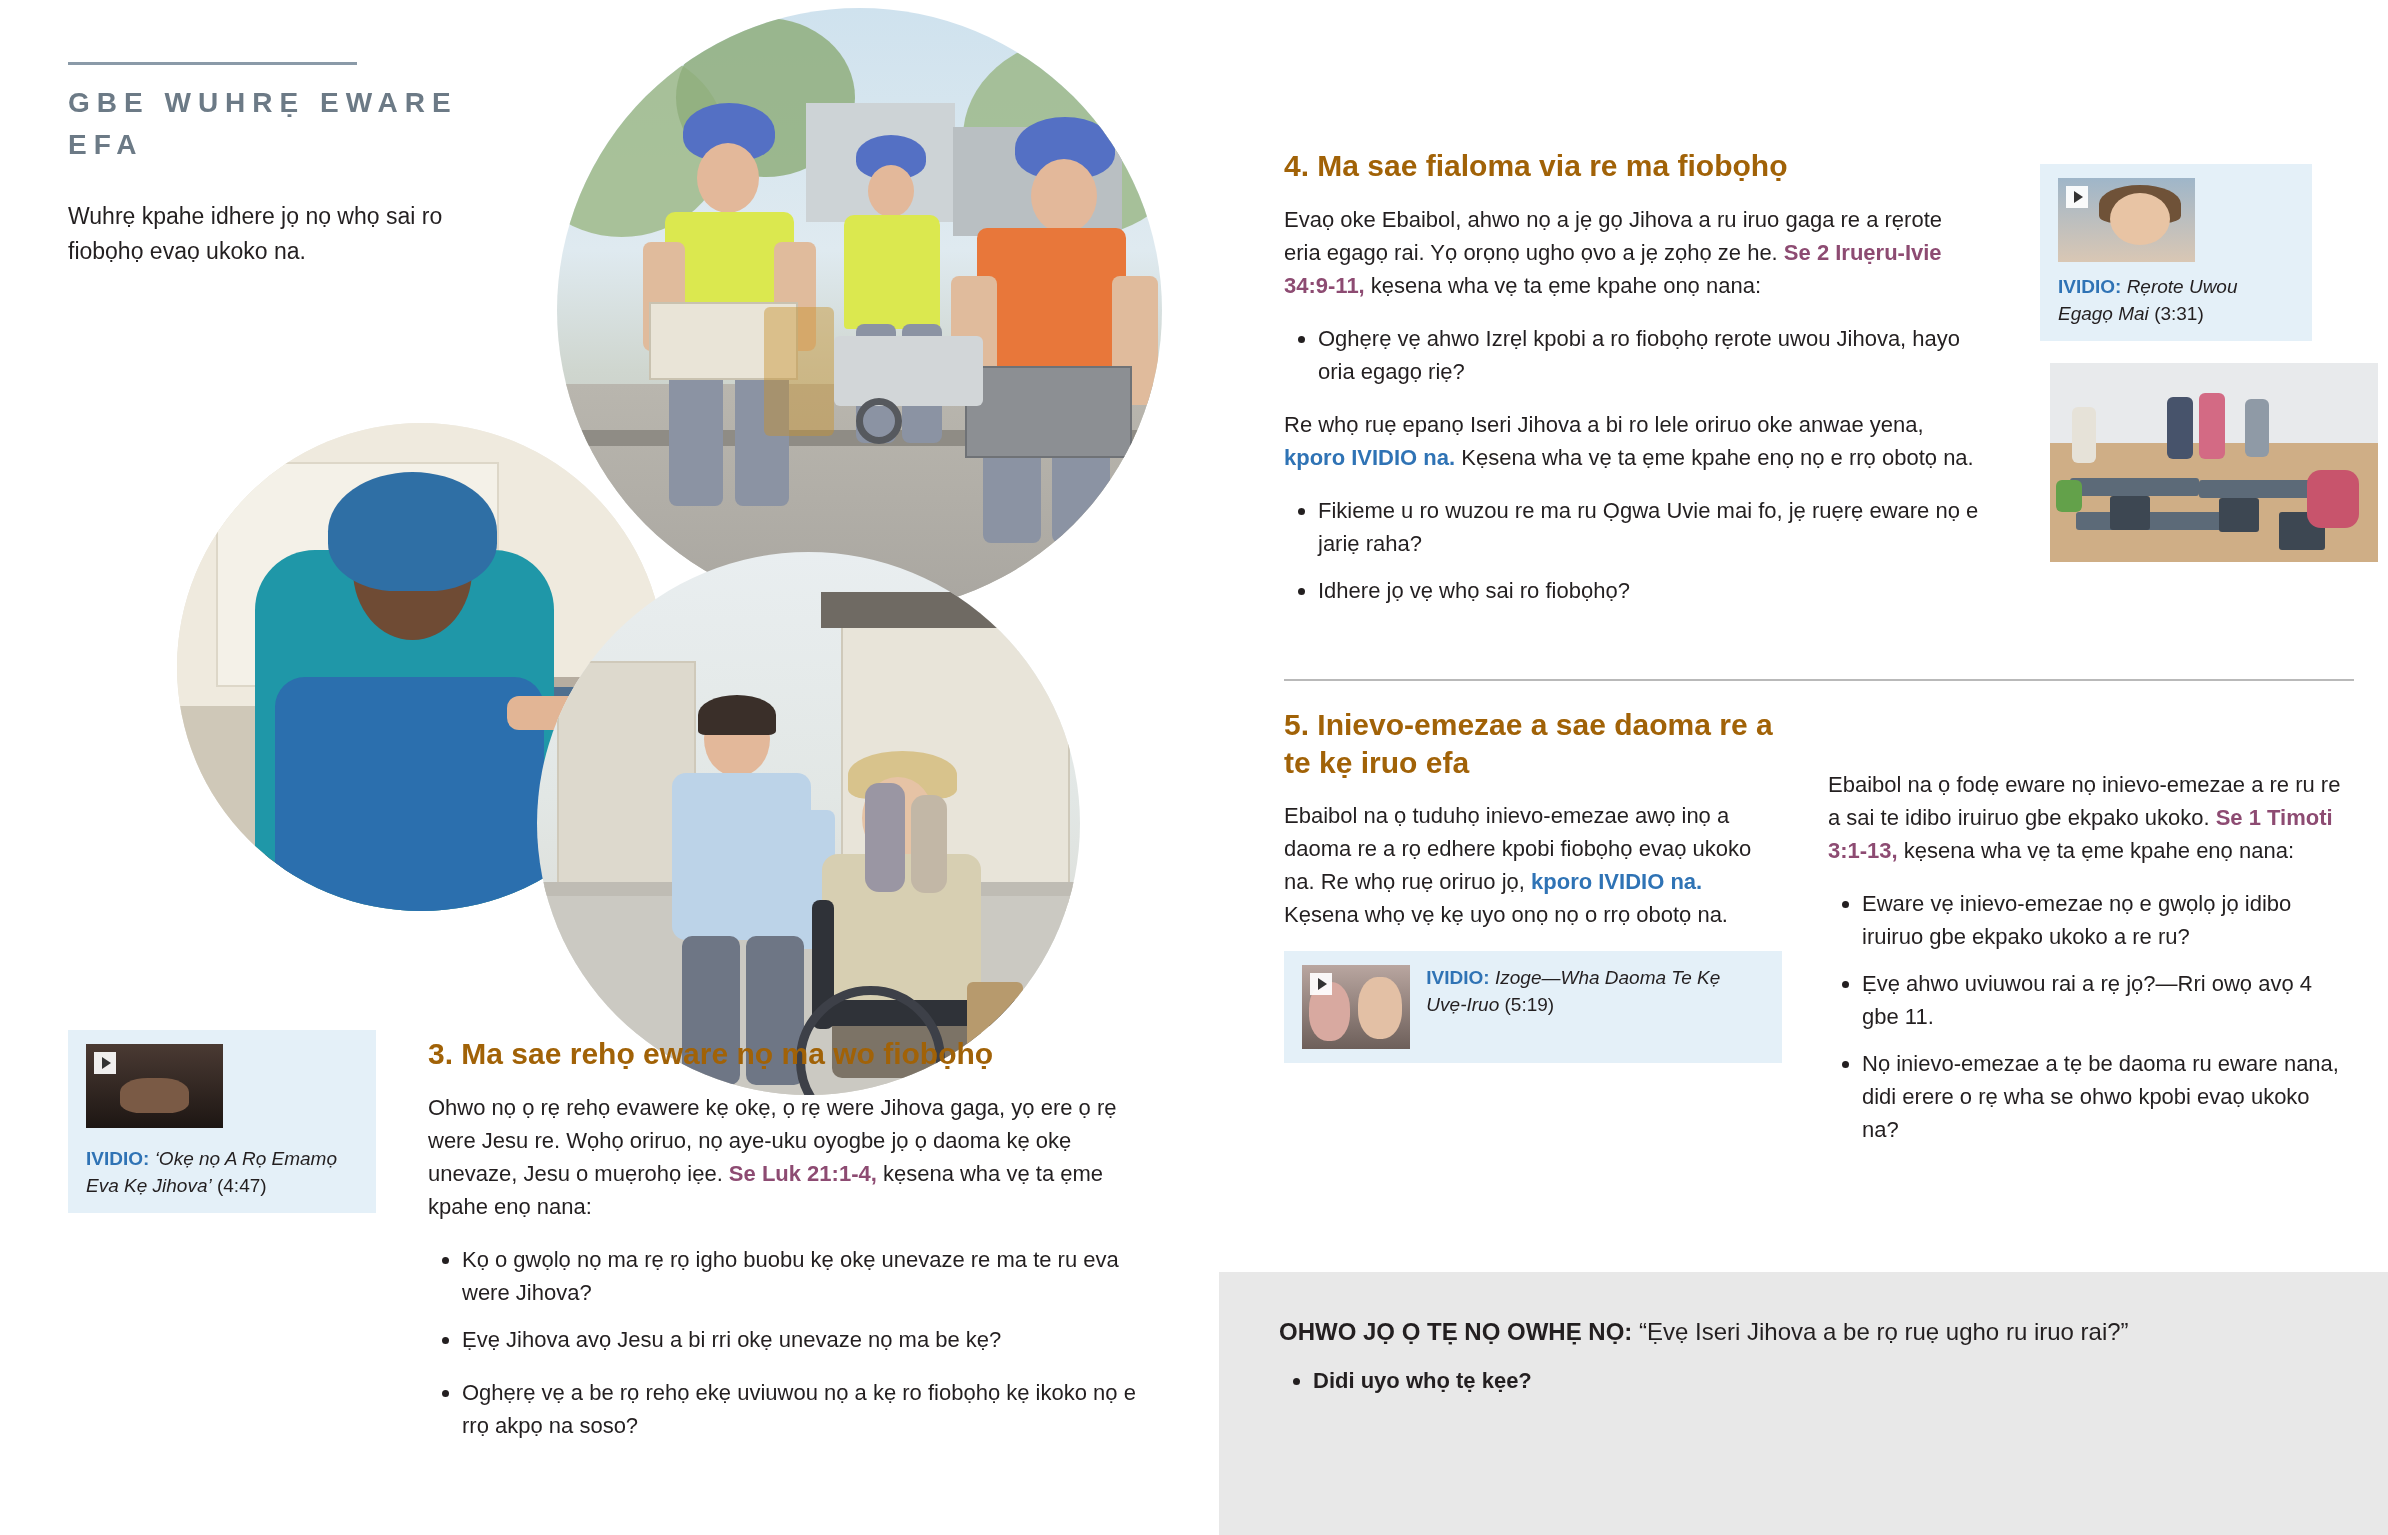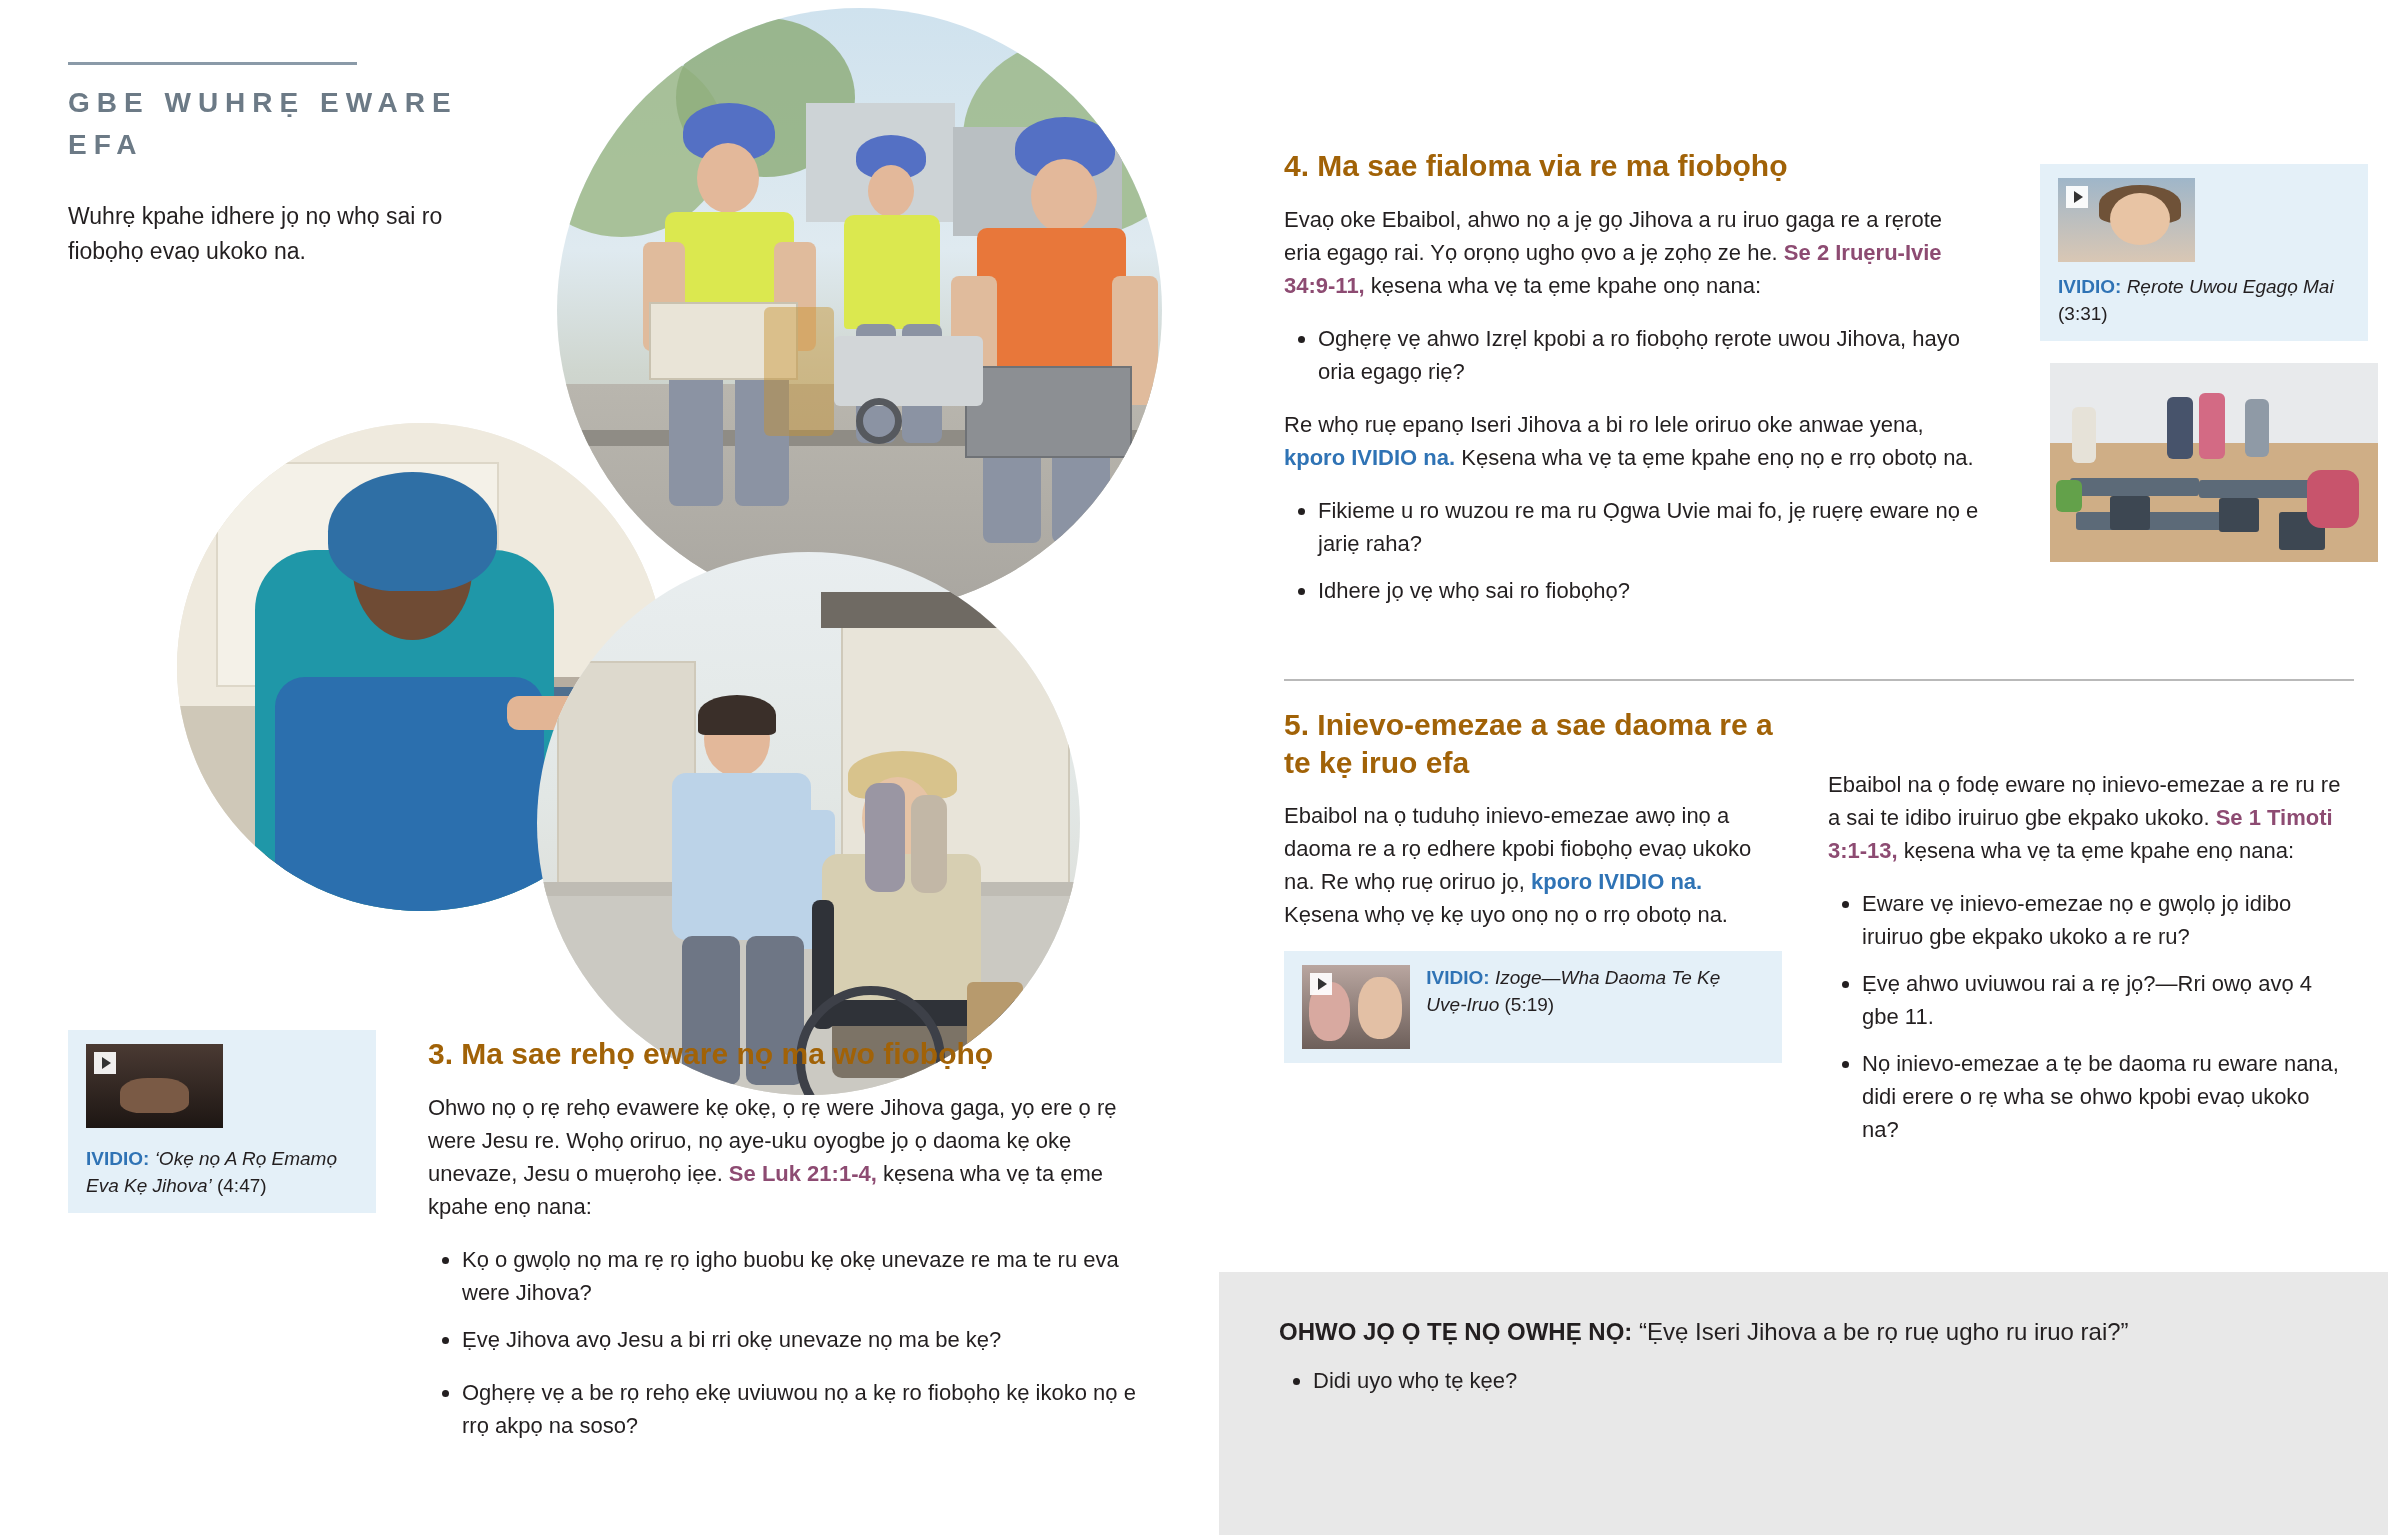--- a/index.html
+++ b/index.html
@@ -105,21 +105,21 @@
   .sec5-l { width: 498px; }
   .sec5-r { width: 517px; padding-top: 62px; }
 
   
   .footer {
     position: absolute; left: 1219px; top: 1272px; width: 1169px; height: 264px; background:#e8e8e8;
   }
   .footer-inner { padding: 42px 60px; }
   .footer-q { font-size: 24px; line-height: 1.5; }
   .footer-q b { font-weight: bold; }
-  .footer ul { margin: 14px 0 0 0; padding-left: 34px; }
+  .footer ul { margin: 14px 0 0 0; padding-left: 34px; font-weight: bold; }
   .footer li { font-size: 22px; line-height: 1.5; }
 
   
   .classroom { position:absolute; left: 2050px; top: 363px; width: 328px; height: 199px; overflow:hidden; background:#cfd6dd; }
   .cr-floor { position:absolute; left:0; right:0; bottom:0; height:60%; background:#cfae86; }
   .cr-wall { position:absolute; left:0; right:0; top:0; height:42%; background:#e8eaec; }
   .cr-desk { position:absolute; background:#5c6a78; border-radius:3px; }
   .cr-chair { position:absolute; background:#3d4752; border-radius:3px; }
   .cr-person { position:absolute; border-radius:6px; }
 
@@ -279,21 +279,21 @@
       </ul>
       <p class="body">
         <span>Re whọ ruẹ epanọ Iseri Jihova a bi ro lele oriruo oke anwae yena, </span><span class="lnk">kporo IVIDIO na.</span><span> Kẹsena wha vẹ ta ẹme kpahe enọ nọ e rrọ obotọ na.</span>
       </p>
       <ul class="qs">
         <li>Fikieme u ro wuzou re ma ru Ọgwa Uvie mai fo, jẹ ruẹrẹ eware nọ e jariẹ raha?</li>
         <li>Idhere jọ vẹ whọ sai ro fiobọhọ?</li>
       </ul>
     </div>
 
-    <div class="videobox" style="left:806px; top:164px; width:328px;">
+    <div class="videobox" style="left:806px; top:164px; width:272px;">
       <div class="vb-thumb">
         <div class="vid-thumb-girl">
           <div class="vg-hair"></div>
           <div class="vg-face"></div>
         </div>
         <span class="play"></span>
       </div>
       <div class="vb-cap" style="margin-top:12px;">
         <b>IVIDIO:</b>
         <i>Rẹrote Uwou Egagọ Mai</i>

